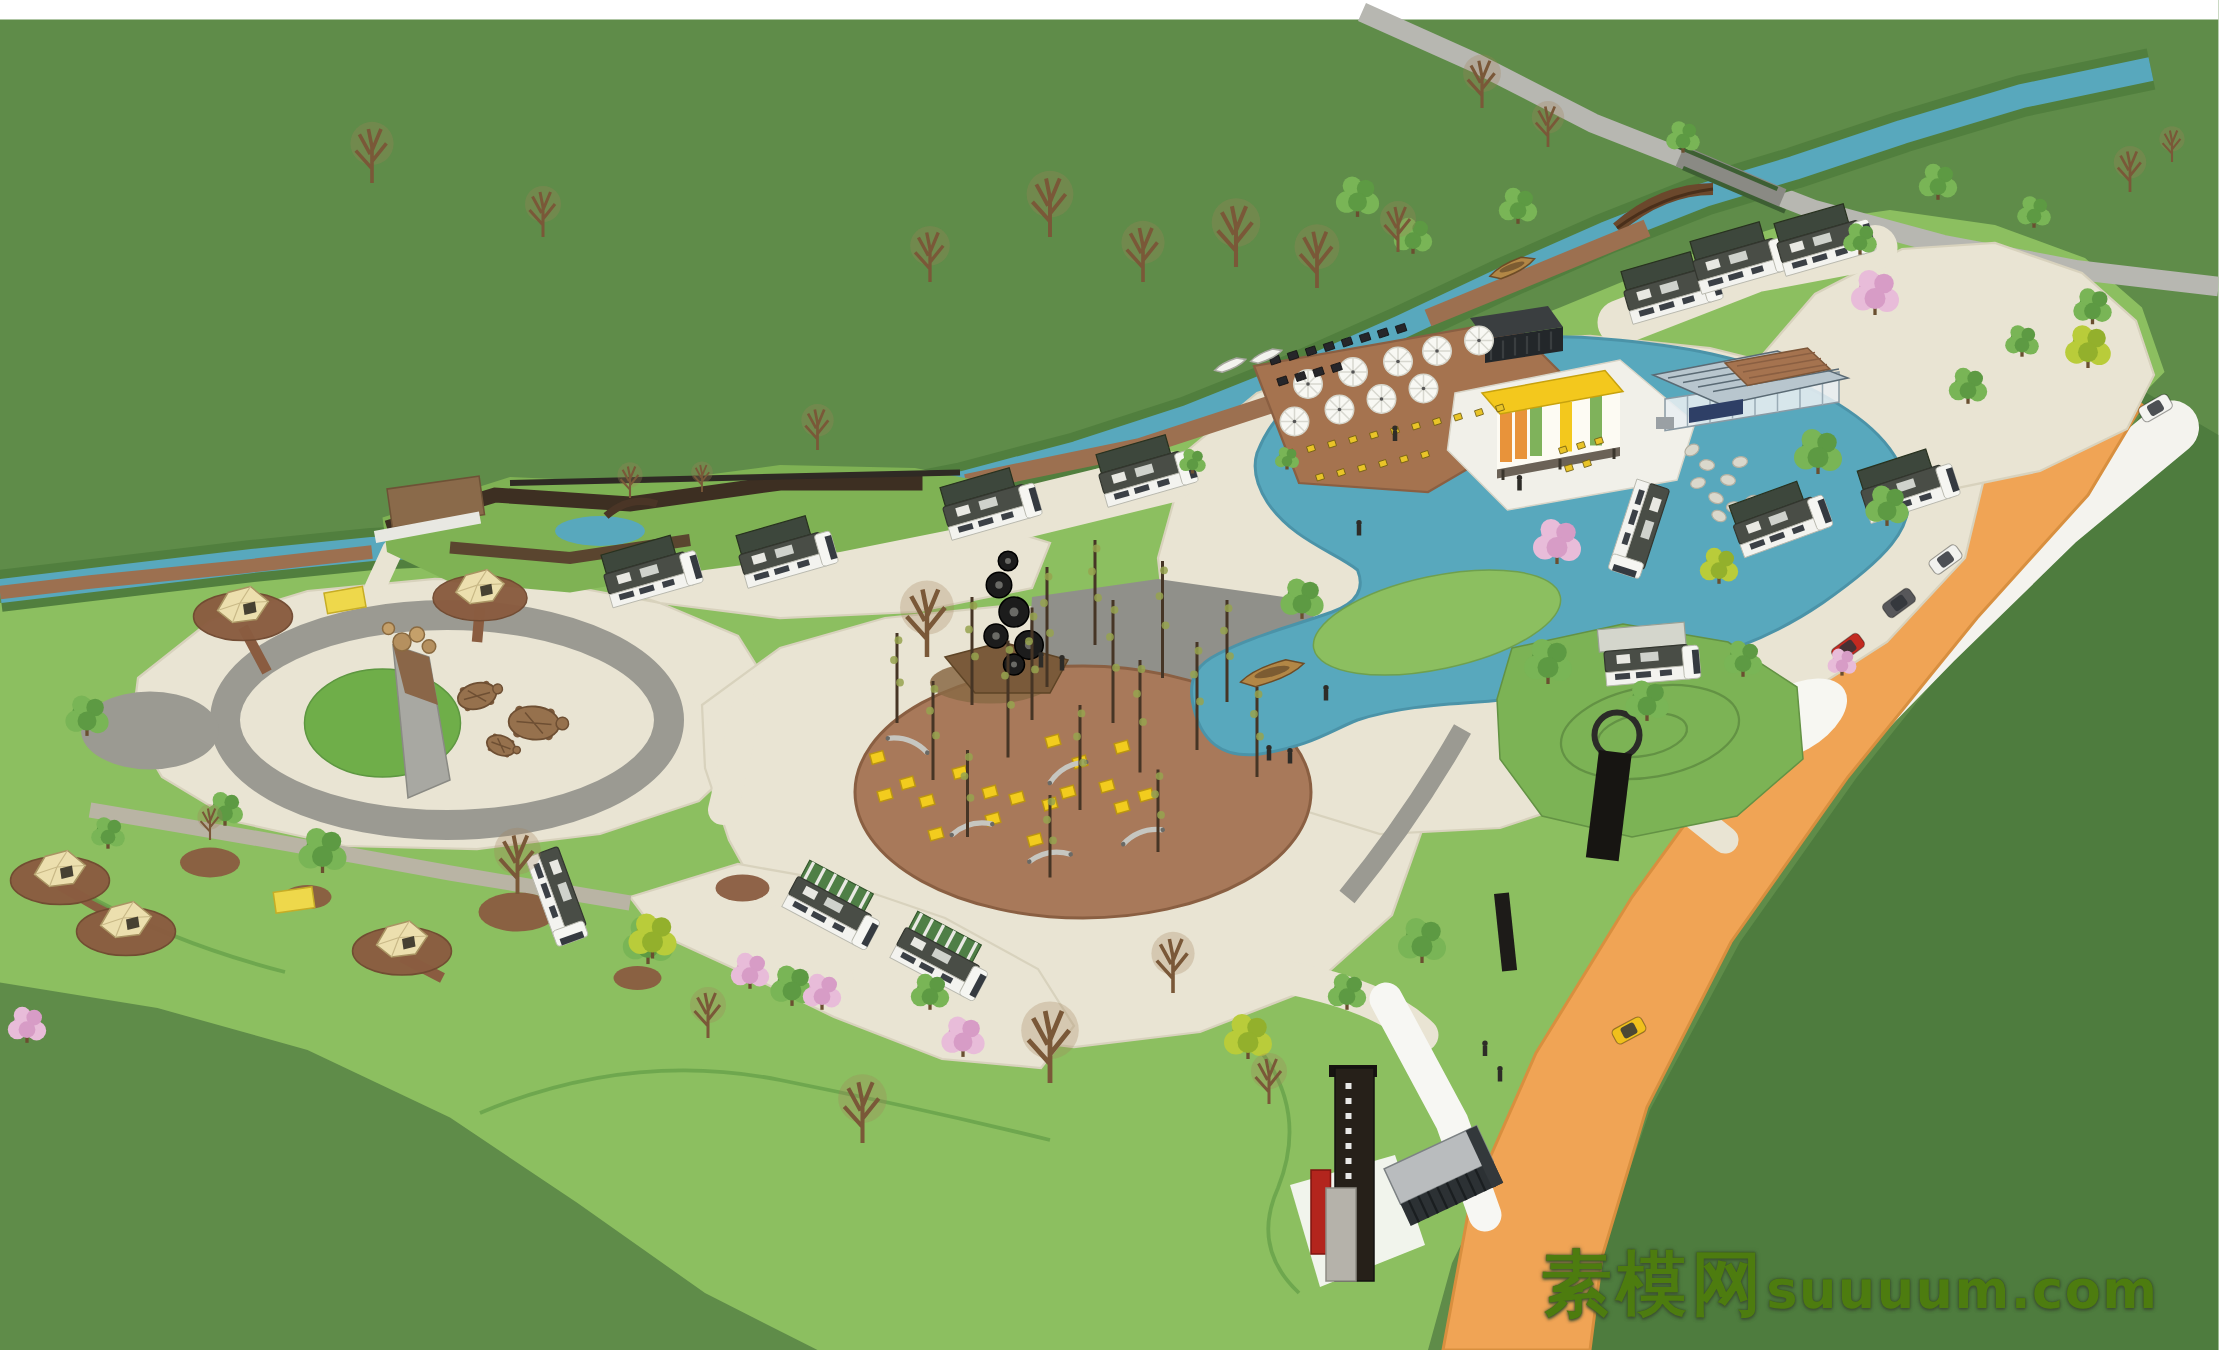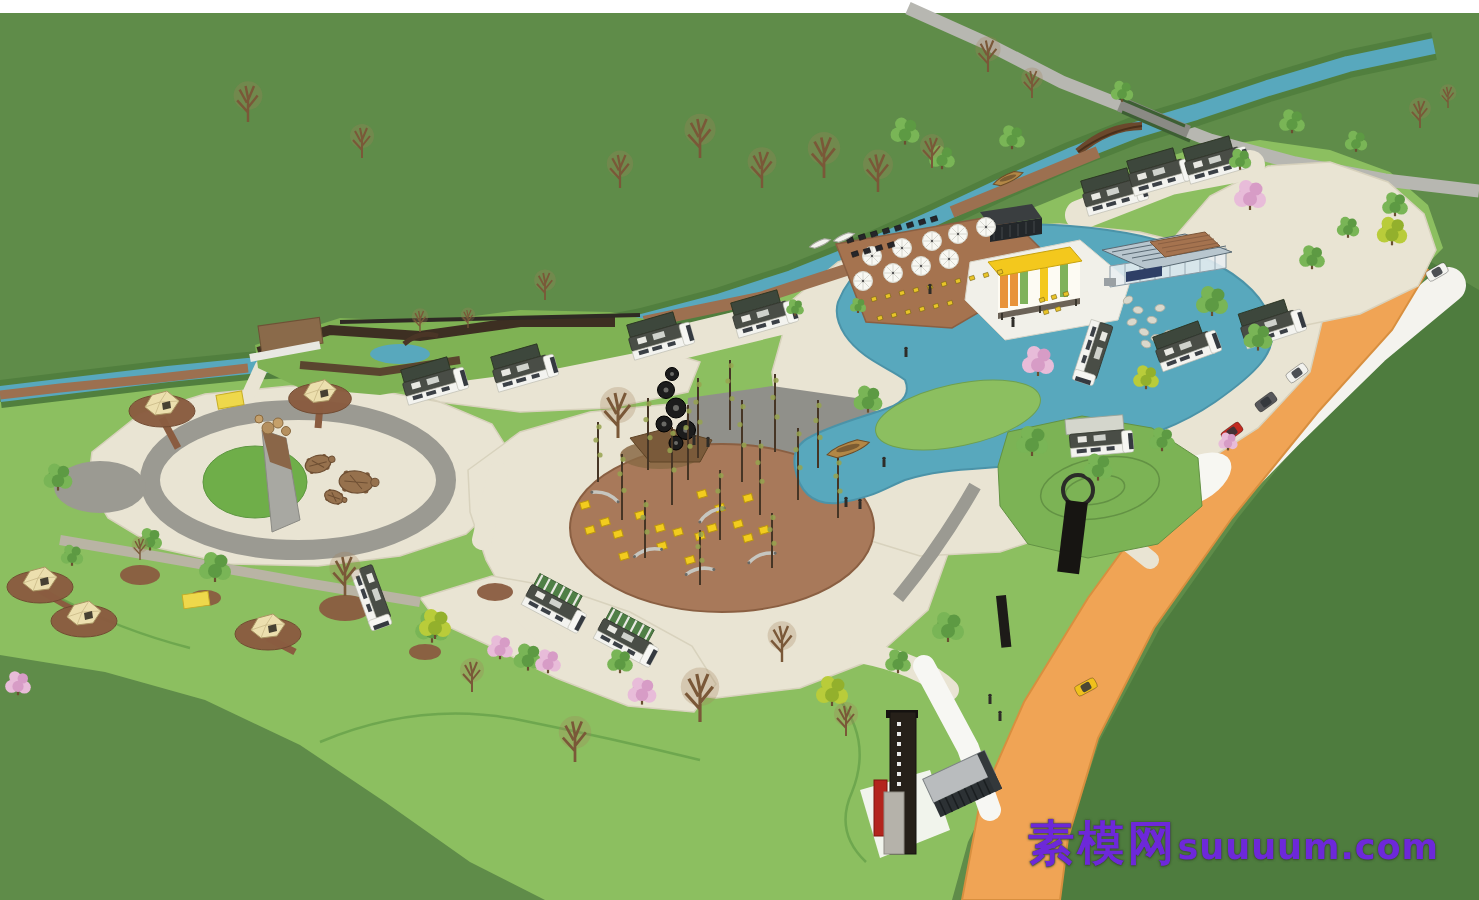--- a/index.html
+++ b/index.html
@@ -1,20 +1,20 @@
 <!DOCTYPE html>
 <html><head>
 <meta charset="utf-8">
 <style>
   html,body{margin:0;padding:0;background:#ffffff;}
   #stage{position:relative;width:1479px;height:900px;overflow:hidden;font-family:"DejaVu Sans","Liberation Sans",sans-serif;}
   #scene{position:absolute;left:0;top:0;}
   #watermark{
-    position:absolute;right:40px;bottom:25px;
-    color:#6d28d9;font-weight:bold;white-space:nowrap;
+    position:absolute;right:40px;bottom:12px;
+    color:#4d7c0f;font-weight:bold;white-space:nowrap;
     text-shadow:0 1px 2px rgba(60,80,50,.85),0 0 3px rgba(60,80,50,.7),0 0 1px rgba(40,60,35,.9);
     user-select:none;
     margin-top:20px;
   }
   #watermark .wm-cjk{font-size:47px;letter-spacing:3px;vertical-align:baseline;}
   #watermark .wm-latin{font-size:35px;letter-spacing:1px;}
 </style>
 </head>
 <body>
 

